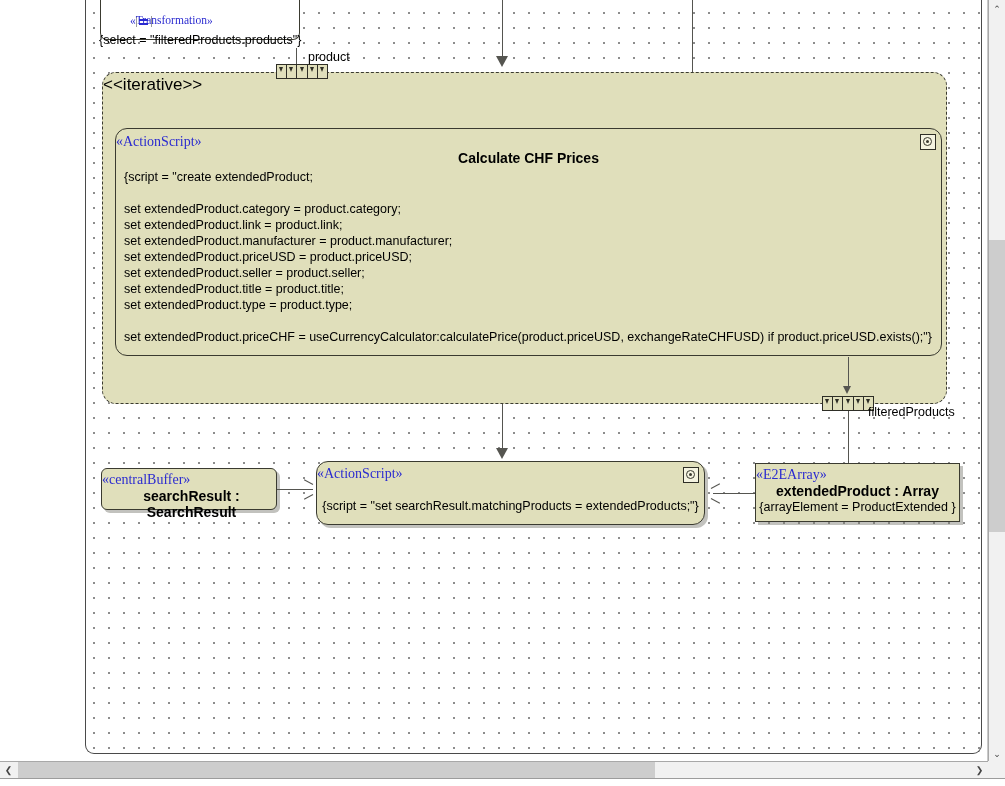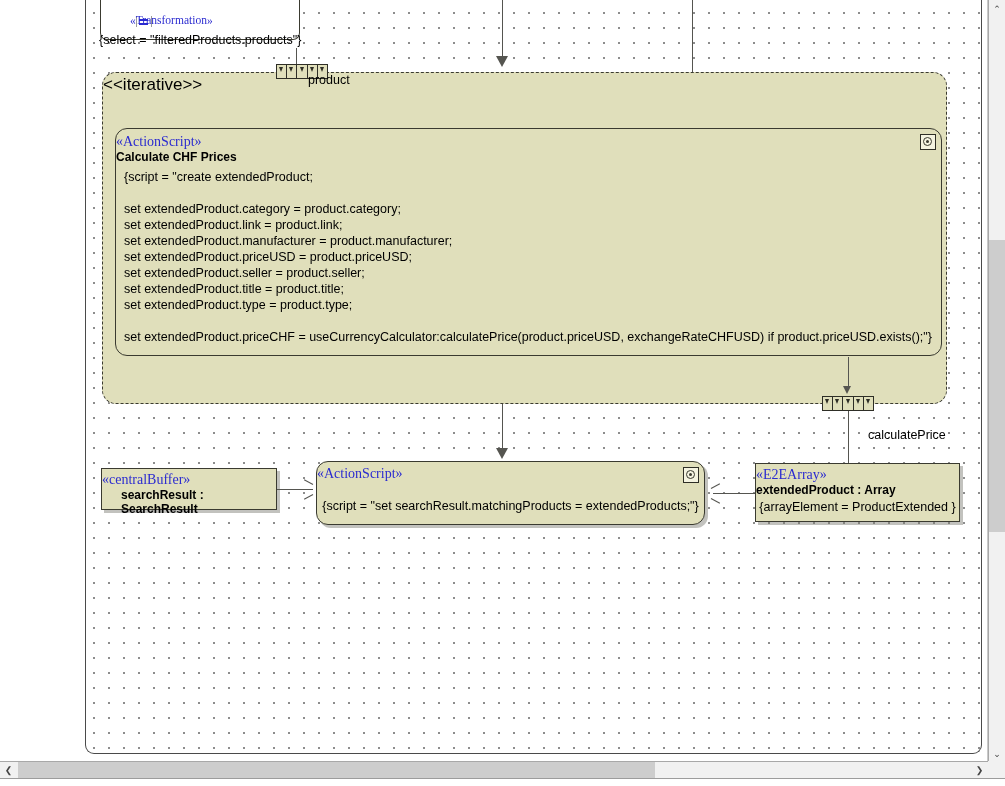--- a/index.html
+++ b/index.html
@@ -69,23 +69,23 @@
   .shadowed { box-shadow: 3px 3px 0 rgba(120,120,110,0.45); }
 
   .stereotype {
     color: #2b2bd0;
     font-size: 14px;
     text-align: left;
     font-family: "Liberation Serif", serif;
   }
   .nodename {
     color: #000000;
-    font-size: 12px;
+    font-size: 14px;
     font-weight: bold;
-    text-align: left;
+    text-align: center;
   }
   .nodeprop {
     color: #000000;
     font-size: 12.5px;
     text-align: center;
   }
 
   
   .transform-frag {
     position: absolute;
@@ -182,21 +182,20 @@
     margin-left: -2.5px;
     border-left: 2.5px solid transparent;
     border-right: 2.5px solid transparent;
     border-top: 5px solid #2e2e26;
   }
   .pin-label {
     position: absolute;
     font-size: 12.5px;
     color: #000;
     white-space: nowrap;
-    margin-top: 23px;
   }
 
   
   .vline {
     position: absolute;
     width: 0;
     border-left: 1.6px solid #555550;
   }
   .vline.thin { border-left-width: 1.1px; }
   .hline {
@@ -276,20 +275,21 @@
     background: #3a3a30;
     border-radius: 50%;
   }
 
   
   .box-buffer {
     left: 101px;
     top: 468px;
     width: 176px;
     height: 42px;
+    border-radius: 6px;
   }
   .box-setmatch {
     left: 316px;
     top: 461px;
     width: 389px;
     height: 64px;
   }
   .box-array {
     left: 755px;
     top: 463px;
@@ -416,21 +416,21 @@
       <div class="gear-icon" style="right:5px; top:5px;"></div>
     </div>
 
     <div class="pin" style="left:822px; top:396px;">
       <span></span>
         <span></span>
         <span></span>
         <span></span>
         <span></span>
     </div>
-    <div class="pin-label" style="left:868px; top:405px;">calculatePrice</div>
+    <div class="pin-label" style="left:868px; top:405px;">filteredProducts</div>
 
     <div class="vline thin" style="left:848px; top:357px; height:33px;"></div>
     <div class="arrowhead-down small" style="left:843px; top:386px;"></div>
 
     <div class="vline" style="left:848px; top:411px; height:52px;"></div>
 
     <div class="vline" style="left:502px; top:404px; height:46px;"></div>
     <div class="arrowhead-down" style="left:496px; top:448px;"></div>
 
     <div class="node shadowed box-buffer">

